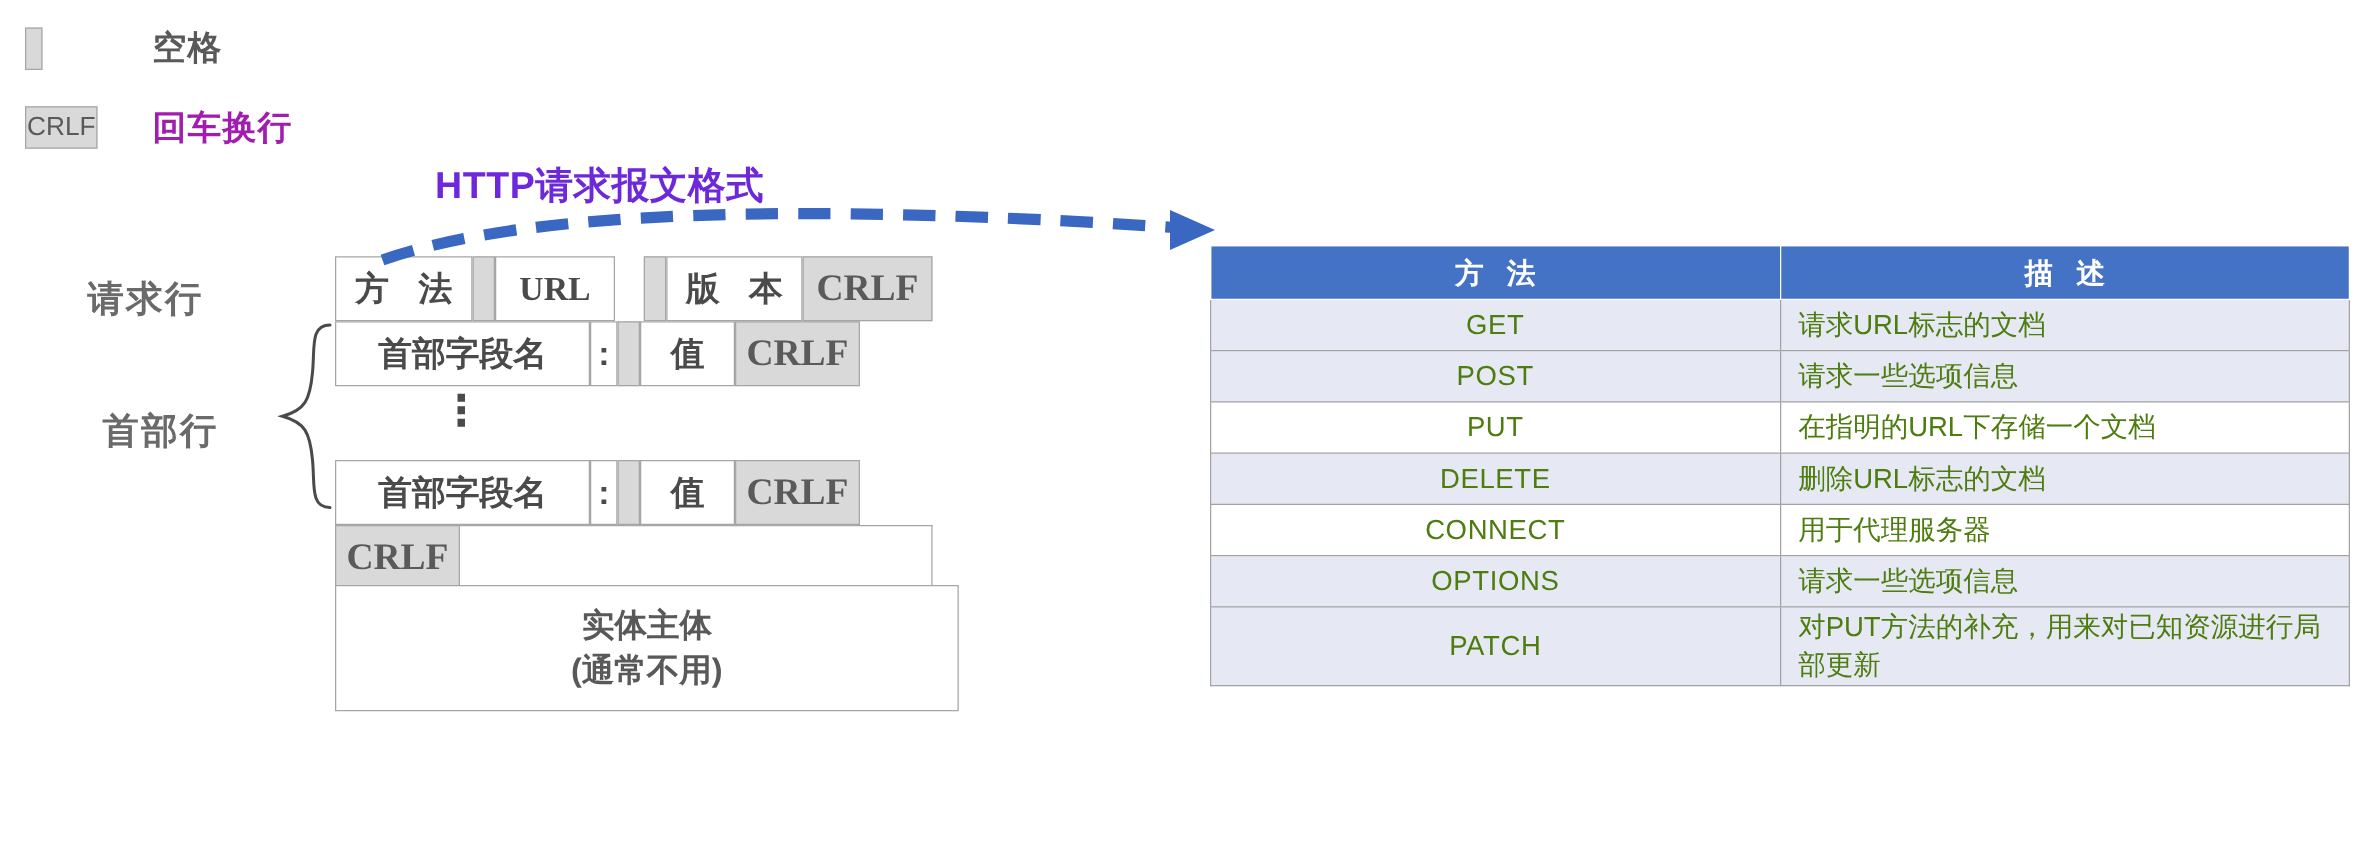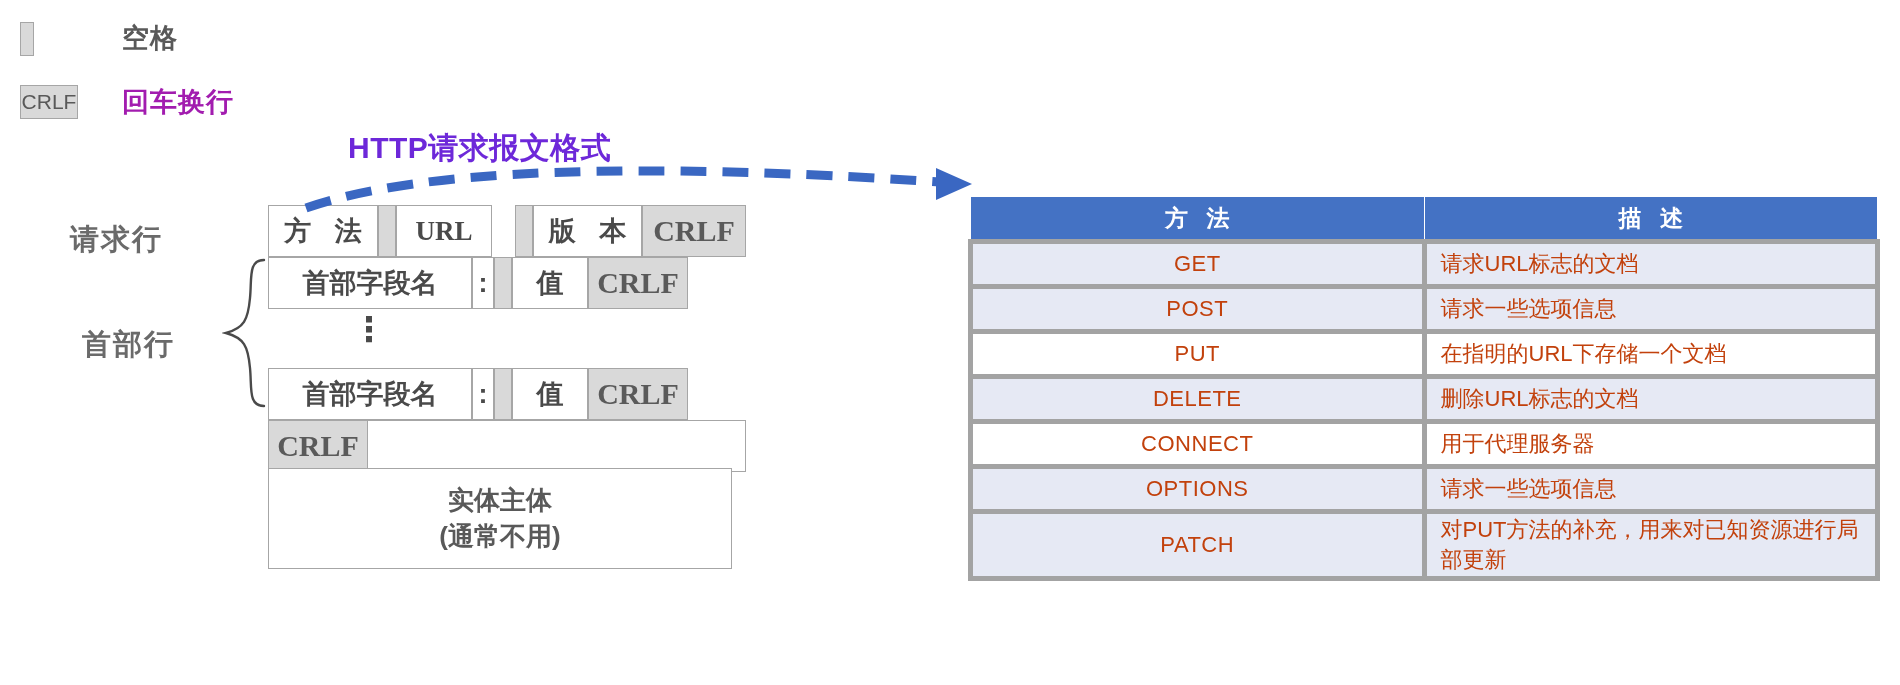--- a/index.html
+++ b/index.html
@@ -113,21 +113,21 @@
   #vdots {
     left: 352px; top: 312px;
     font-size: 34px;
     font-weight: bold;
     color: #4a4a4a;
     line-height: 1;
   }
 
   #entity-body {
     left: 268px; top: 468px;
-    width: 464px; height: 101px;
+    width: 499px; height: 101px;
     border: 1.5px solid #a6a6a6;
     background: #ffffff;
     box-sizing: border-box;
     display: flex;
     flex-direction: column;
     align-items: center;
     justify-content: center;
     color: #595959;
     font-weight: bold;
     font-size: 26px;
@@ -151,22 +151,22 @@
     color: #ffffff;
     font-weight: bold;
     height: 40px;
     border: 1px solid #ffffff;
     letter-spacing: 6px;
     text-indent: 6px;
     font-size: 23px;
   }
   #methods-table td {
     height: 38px;
-    border: 5px solid #a3a3a3;
-    color: #c2410c;
+    border: 1px solid #a3a3a3;
+    color: #4d7c0f;
     font-weight: normal;
   }
   #methods-table tr.odd td { background: #E6E9F4; }
   #methods-table tr.even td { background: #FFFFFF; }
   #methods-table td.method-cell {
     text-align: center;
     width: 182px;
     font-family: "Liberation Sans", "DejaVu Sans", sans-serif;
     letter-spacing: 0.5px;
   }

